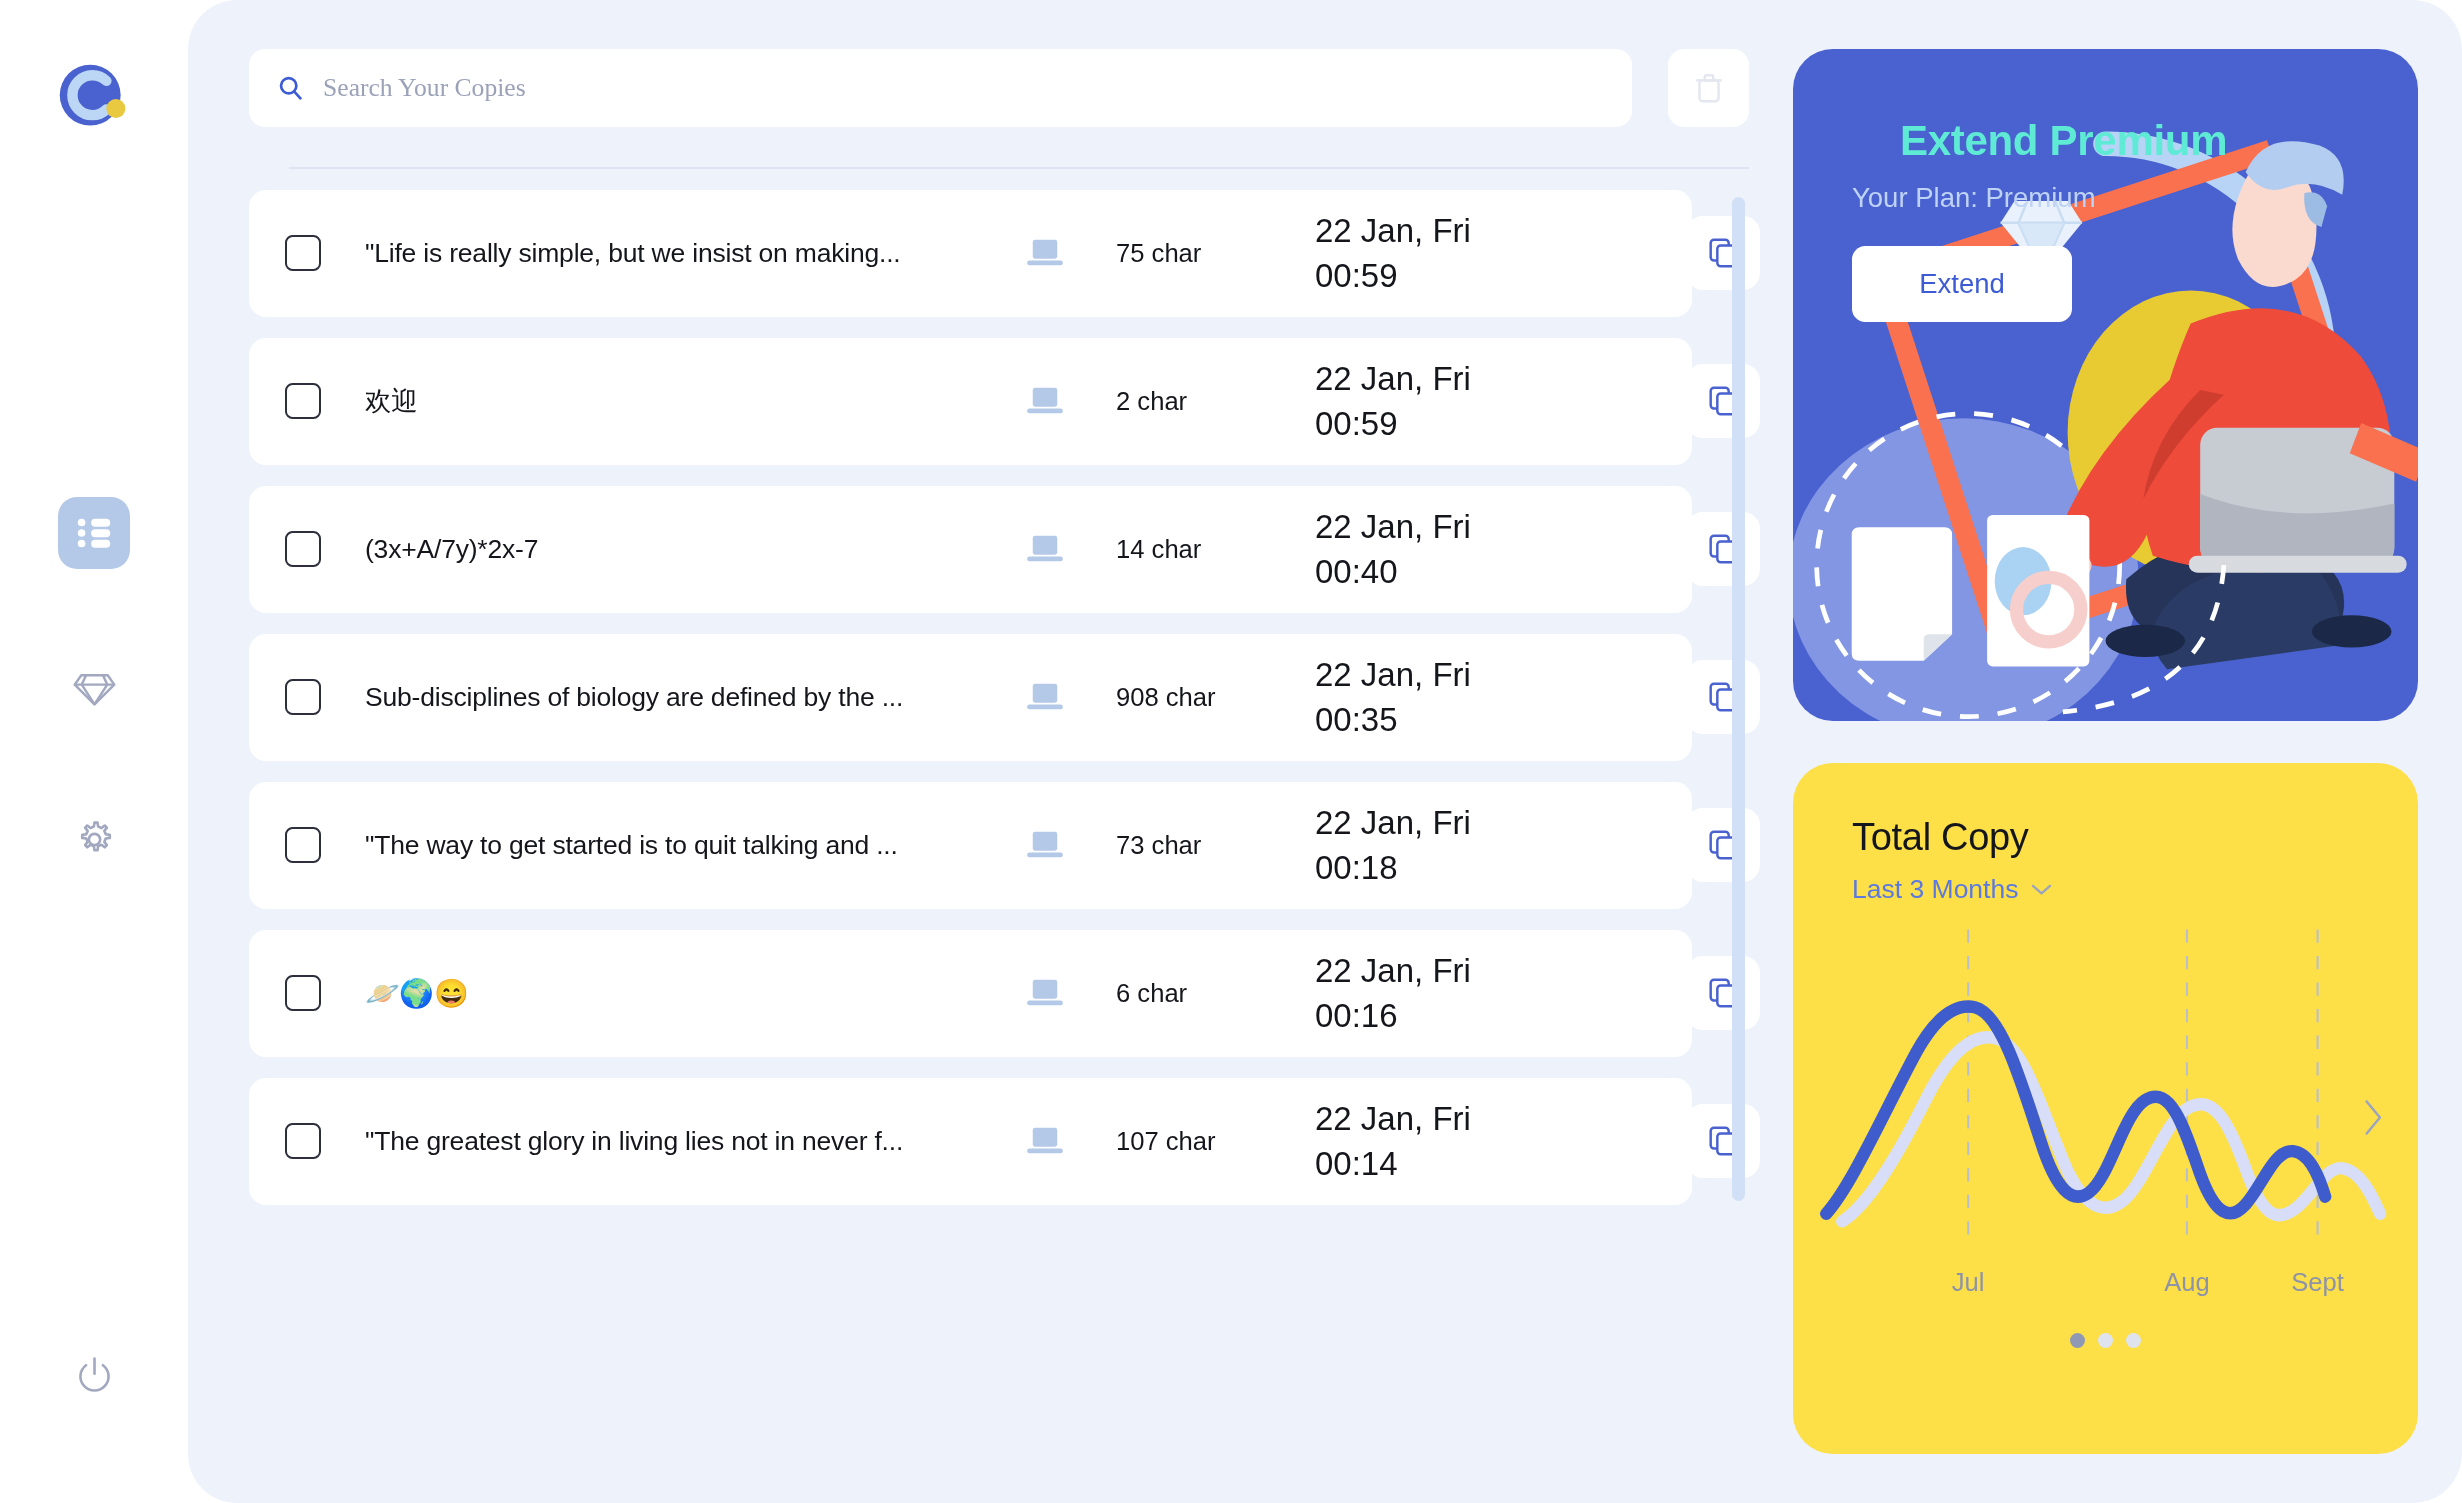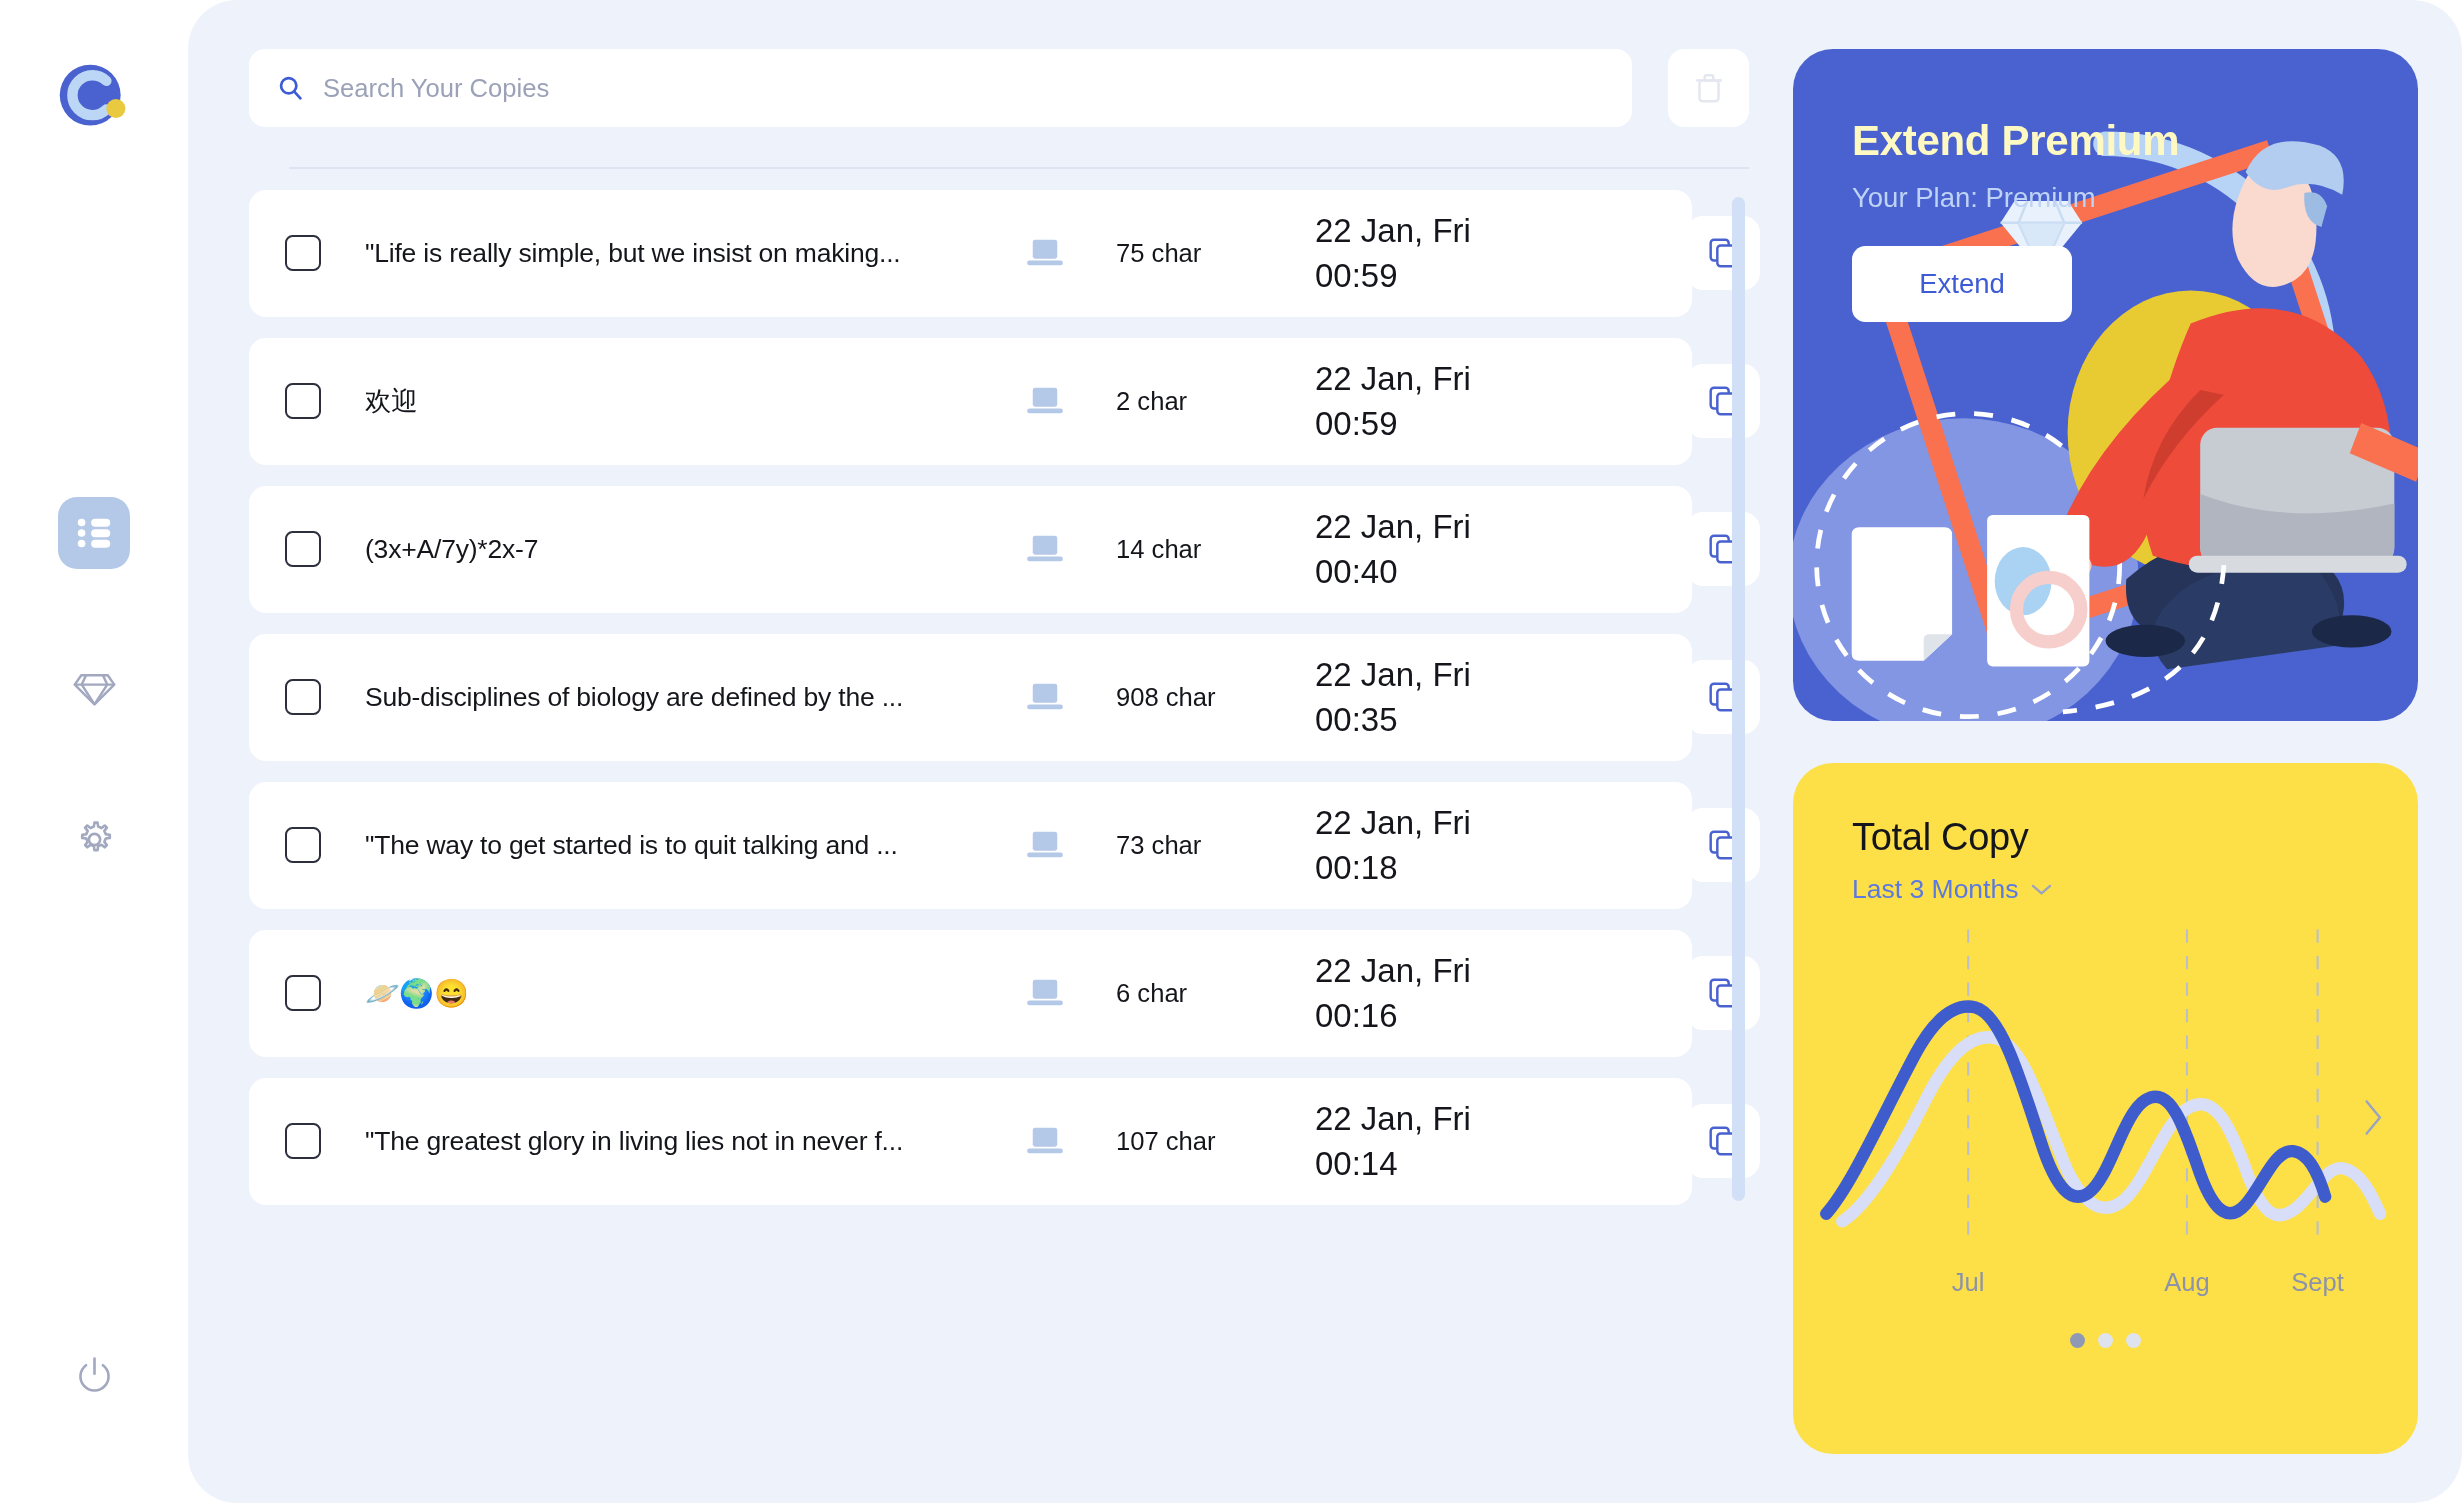--- a/index.html
+++ b/index.html
@@ -51,21 +51,21 @@
   .left-col { flex: 1 1 auto; display: flex; flex-direction: column; min-width: 0; position: relative; }
 
   .topbar { display: flex; align-items: center; gap: 36px; }
   .search-box {
     flex: 1 1 auto; height: 78px; background: #ffffff;
     border-radius: 16px; display: flex; align-items: center;
     padding: 0 28px; gap: 19px;
   }
   .search-input {
     border: none; outline: none; background: transparent;
-    font-family: Liberation Sans, sans-serif;
+    font-family: Liberation Serif, serif;
     font-size: 25.6px; color: #737373; width: 100%;
   }
   .search-input::placeholder { color: #9ba2b8; }
   .trash-btn {
     width: 81px; height: 78px; background: #ffffff; border-radius: 16px;
     display: flex; align-items: center; justify-content: center;
     cursor: pointer; border: none;
   }
 
   .divider { height: 1.9px; background: #dde3f1; margin: 40px 0 0 40px; margin-right: 0; }
@@ -110,21 +110,21 @@
   }
 
   
   .right-col { flex: 0 0 625px; display: flex; flex-direction: column; gap: 42px; }
 
   .premium-card {
     position: relative; height: 672px; border-radius: 40px;
     background: #4a62cf; overflow: hidden; flex: 0 0 auto;
   }
   .premium-text { position: relative; z-index: 4; padding: 68px 0 0 59px; }
-  .premium-title { font-size: 42px; font-weight: bold; color: #fef9c3; letter-spacing: -0.3px; }
+  .premium-title { font-size: 42px; font-weight: bold; color: #5eead4; letter-spacing: -0.3px; margin-left: 48px; }
   .premium-sub { font-size: 27.5px; color: #bed3f5; margin-top: 17px; }
   .extend-btn {
     margin-top: 32px; width: 220px; height: 76px; background: #fff;
     border-radius: 13.3px; border: none; cursor: pointer;
     font-family: "Liberation Sans", sans-serif;
     font-size: 27.5px; color: #3c5bd4;
     display: flex; align-items: center; justify-content: center;
   }
   .premium-art { position: absolute; inset: 0; z-index: 2; }
 

